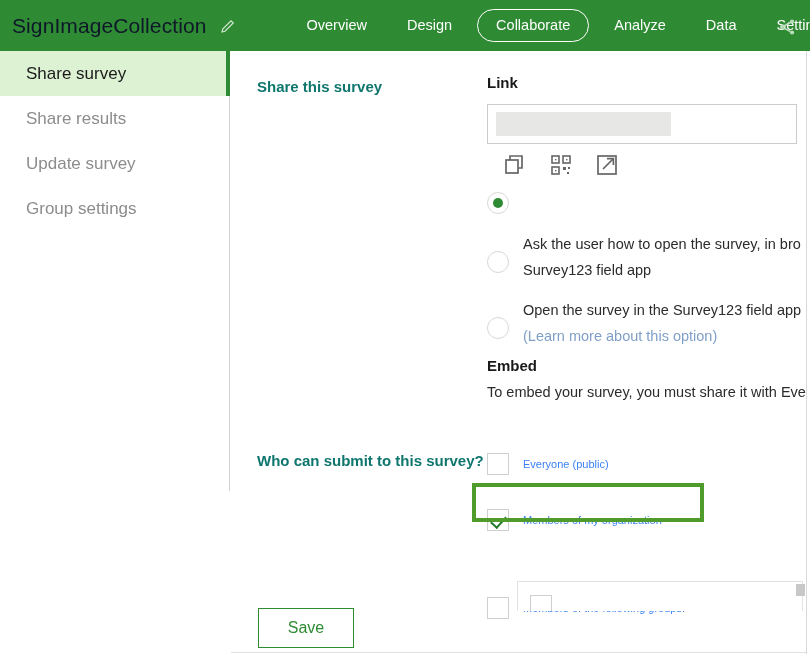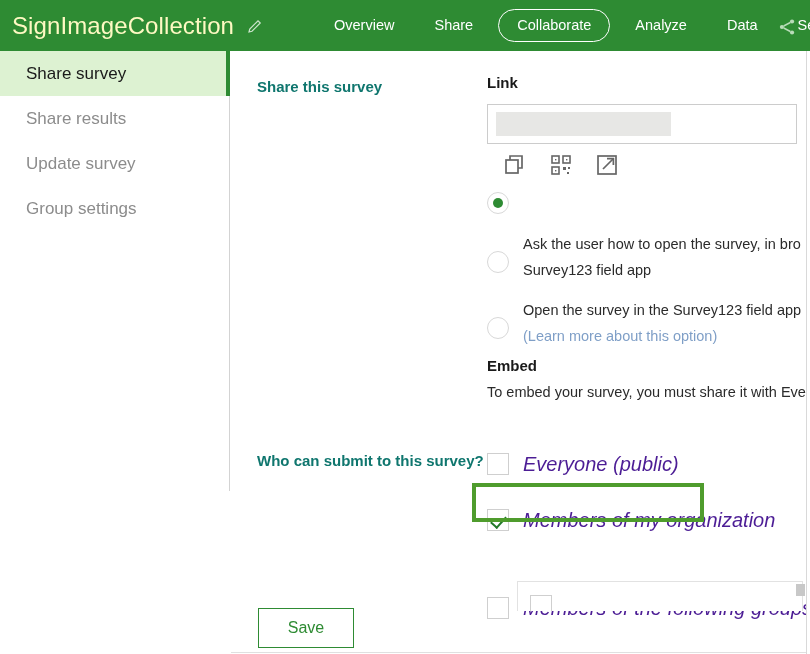--- a/index.html
+++ b/index.html
@@ -22,22 +22,22 @@
   
   .header {
     position: absolute;
     left: 0; top: 0;
     width: 810px; height: 51px;
     background: #2e8b33;
     display: flex;
     align-items: center;
   }
   .survey-title {
-    color: #fef9c3;
-    font-size: 24px;
+    color: #0f172a;
+    font-size: 21px;
     letter-spacing: 0.1px;
     margin-left: 12px;
     white-space: nowrap;
   }
   .edit-icon {
     margin-left: 12px;
     width: 20px; height: 20px;
     display: flex; align-items: center; justify-content: center;
     cursor: pointer;
   }
@@ -202,21 +202,21 @@
   }
   .checkbox.checked::after {
     content: "";
     position: absolute;
     left: 6px; top: 3px;
     width: 7px; height: 13px;
     border: solid #23792a;
     border-width: 0 2.6px 2.6px 0;
     transform: rotate(42deg);
   }
-  .check-text { font-size: 20px; color: #4c1d95; white-space: nowrap; font-style: italic; }
+  .check-text { font-size: 11px; color: #3b82f6; white-space: nowrap; }
 
   .highlight-box {
     position: absolute;
     left: 241px; top: 432px;
     width: 232px; height: 39px;
     border: 4px solid #4f9c2d;
     pointer-events: none;
   }
 
   .group-panel {
@@ -270,21 +270,21 @@
     <div class="survey-title">SignImageCollection</div>
 
     <div class="edit-icon">
       <svg width="18" height="18" viewBox="0 0 24 24" fill="none" stroke="#cfe6cf" stroke-width="1.6">
         <path d="M4 20l4-1 11-11-3-3L5 16l-1 4z"></path>
       </svg>
     </div>
 
     <div class="nav">
       <div class="nav-item">Overview</div>
-      <div class="nav-item">Share</div>
+      <div class="nav-item">Design</div>
       <div class="nav-item active">Collaborate</div>
       <div class="nav-item">Analyze</div>
       <div class="nav-item">Data</div>
       <div class="nav-item">Settings</div>
     </div>
 
     <div class="share-icon">
       <svg width="22" height="22" viewBox="0 0 24 24" fill="none" stroke="#b9dcb9" stroke-width="1.6">
         <circle cx="17.5" cy="6" r="2.3" fill="#b9dcb9" stroke="none"></circle>
         <circle cx="6.5" cy="12" r="2.3" fill="#b9dcb9" stroke="none"></circle>

